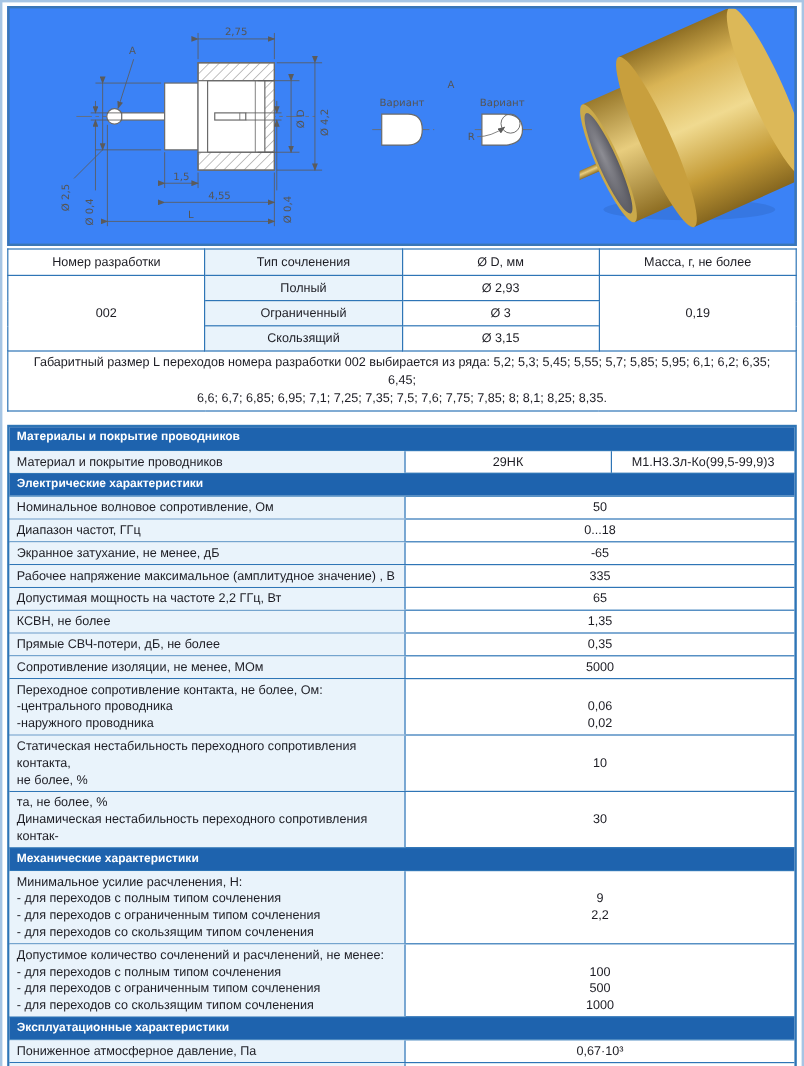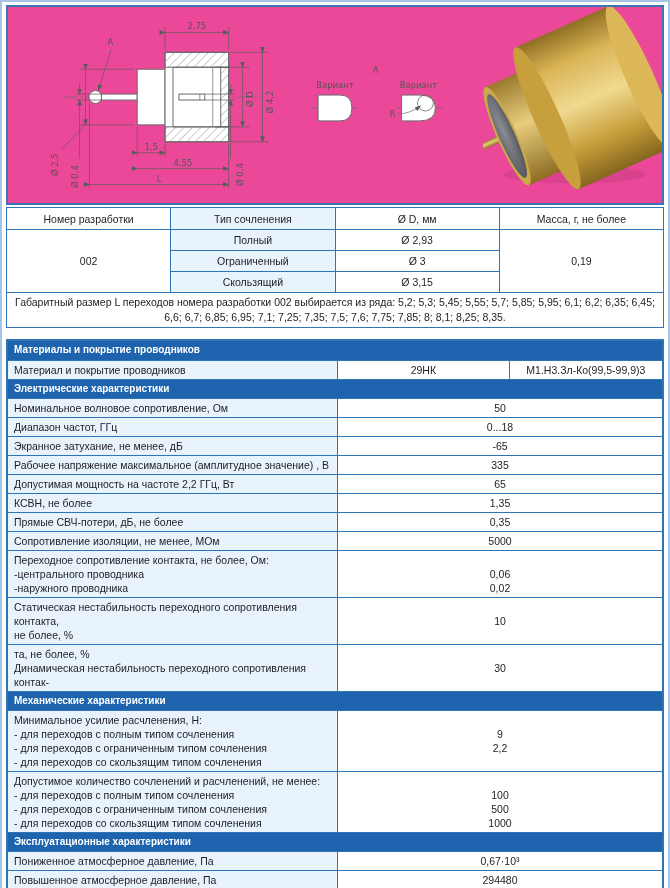--- a/index.html
+++ b/index.html
@@ -3,29 +3,29 @@
 <meta charset="utf-8">
 <style>
   :root{
     --blue:#2e75b6; --sec:#1e63ae; --tint:#e9f3fb; --ink:#1d1d24; --pageb:#a6c5e4;
   }
   *{box-sizing:border-box}
   html,body{margin:0;padding:0;background:#fff}
   body{width:670px;font-family:"Liberation Sans",sans-serif;color:var(--ink)}
   .page{width:670px;min-height:888px;border:2px solid var(--pageb);padding:3px 4px 4px 4px;background:#fff}
 
-  .draw-box{border:2px solid #3a76b6;height:200px;display:flex;align-items:stretch;background:#ec4899;overflow:hidden}
+  .draw-box{border:2px solid #3a76b6;height:200px;display:flex;align-items:stretch;background:#3b82f6;overflow:hidden}
   .draw-box svg{display:block}
   svg text{font-family:"DejaVu Sans",sans-serif}
 
   table.t1{width:100%;border-collapse:collapse;font-size:10.5px;text-align:center;margin-top:2px;color:var(--ink)}
   table.t1 th,table.t1 td{border:1.5px solid var(--blue);font-weight:400;padding:2px 12px;height:21px;background:#fff}
   table.t1 th{height:22px}
   table.t1 .tint{background:var(--tint)}
-  table.t1 tr.note td{height:34px;line-height:15px;padding:2px 8px}
+  table.t1 tr.note td{height:34px;line-height:15px;padding:2px 21px}
 
   .gap{height:11px}
 
   .t2{border:2px solid var(--blue);font-size:10.5px;background:#fff}
   .c-row{display:flex;min-height:19px;border-top:1.4px solid var(--blue)}
   .c-row:first-child{border-top:none}
   .c-sec{background:var(--sec);color:#fff;font-weight:700;padding:3px 0 3px 6px;font-size:10px;line-height:12px;display:block}
   .c-label{width:330px;flex:0 0 330px;background:var(--tint);border-right:1.4px solid var(--blue);
            padding:2px 4px 2px 6px;display:flex;flex-direction:column;justify-content:center;line-height:14px}
   .c-value{flex:1;display:flex;flex-direction:column;justify-content:flex-start;text-align:center;line-height:14px;padding:2px 2px}

